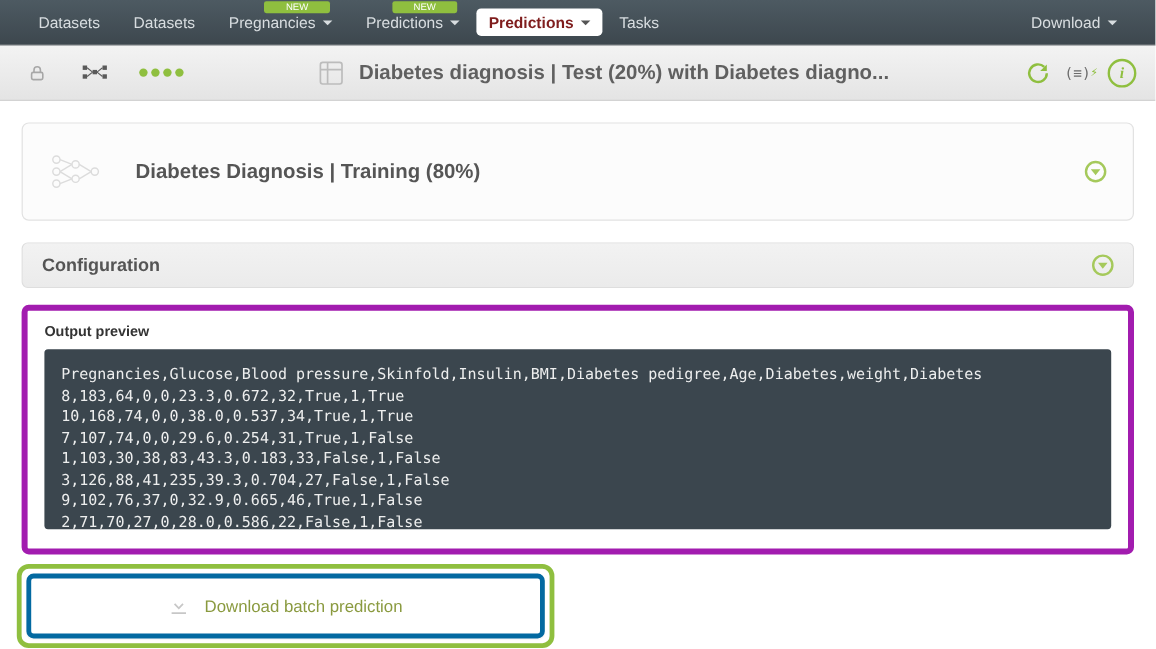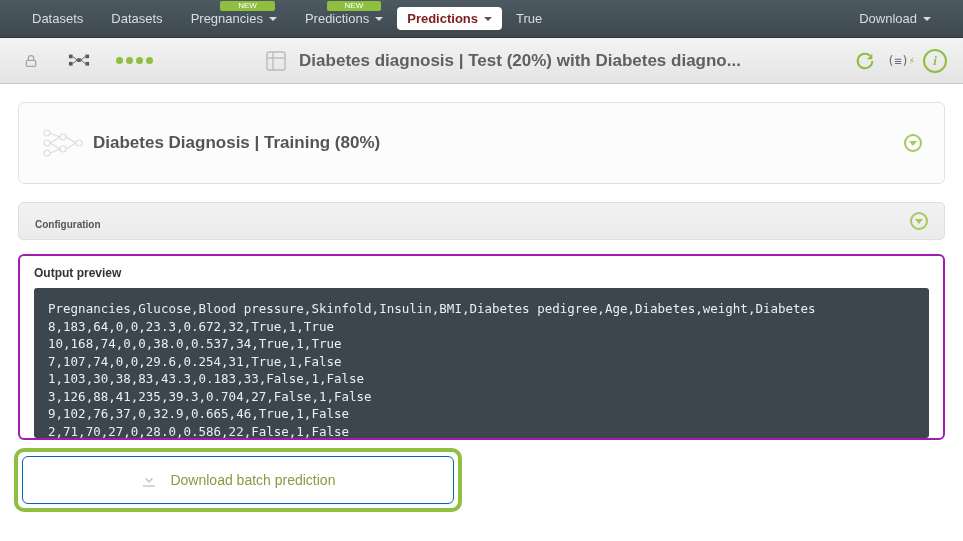--- a/index.html
+++ b/index.html
@@ -94,55 +94,55 @@
   }
   
   .content { padding: 18px; }
   .cards { display:flex; gap:18px; margin-bottom:18px; }
   .card {
     flex:1;
     background:#fcfcfc;
     border:1px solid #e2e2e2;
     border-radius:6px;
     padding:18px 22px;
-    display:flex; align-items:center; gap:8px;
+    display:flex; align-items:center; gap:28px;
     position:relative;
   }
   .card .card-icon { width:44px;height:44px;display:flex;align-items:center;justify-content:center;color:#d4d4d4; }
   .card .card-title { font-size:17px;font-weight:700;color:#555; flex:1; }
   .card .card-expand {
     width:18px;height:18px;border-radius:50%;border:2px solid #a5c95b;
     display:flex;align-items:center;justify-content:center;
   }
   .card .card-expand::after {
     content:""; width:0;height:0;
     border-left:4px solid transparent;border-right:4px solid transparent;
     border-top:5px solid #a5c95b;
   }
   
   .config-row {
     background:linear-gradient(#f2f2f2,#ebebeb);
     border:1px solid #dedede;
     border-radius:5px;
     padding:9px 16px;
-    display:flex;align-items:flex-end;justify-content:space-between;
-    font-size:10px;font-weight:700;color:#555;
+    display:flex;align-items:center;justify-content:space-between;
+    font-size:15px;font-weight:700;color:#555;
     margin-bottom:14px;
   }
   .config-row .caret-circle {
     width:18px;height:18px;border-radius:50%;border:2px solid #a5c95b;
     display:flex;align-items:center;justify-content:center;
   }
   .config-row .caret-circle::after {
     content:""; width:0;height:0;
     border-left:4px solid transparent;border-right:4px solid transparent;
     border-top:5px solid #a5c95b;
   }
   
-  .preview { border:2px solid #a21caf; border-radius:6px; padding:10px 14px 0; }
+  .preview { border:5px solid #a21caf; border-radius:6px; padding:10px 14px 16px; }
   .preview-label { font-size:12px; font-weight:700; color:#333; margin-bottom:8px; }
   .preview-body {
     background:#3b464e; color:#edeeee;
     font-family: ui-monospace, Menlo, Consolas, monospace;
     font-size:12.5px; line-height:1.4;
     padding:12px 14px;
     border-radius:3px;
     height:150px; overflow:hidden;
     white-space:pre;
     position:relative;
@@ -151,21 +151,21 @@
   
   .bottom { display:flex; gap:80px; margin-top:16px; padding:0 4px; align-items:center; }
   .btn-group-left { position:relative; flex:0 0 47%; }
   .highlight-ring {
     position:absolute; top:-8px; left:-8px; right:-8px; bottom:-8px;
     border:4px solid #8fbf3f; border-radius:10px; pointer-events:none;
   }
   .big-btn {
     width:100%;
     background:#fff;
-    border:1px solid #0369a1;
+    border:4px solid #0369a1;
     border-radius:6px;
     padding:14px 18px;
     display:flex;align-items:center;justify-content:center;gap:12px;
     font-size:14px;font-weight:400;color:#8a9a3f;
     cursor:pointer;
     box-shadow:0 1px 1px rgba(0,0,0,0.04);
   }
   .big-btn .bicon { color:#b7b7b7; display:flex; }
   .btn-group-right { flex:1; }
 </style>
@@ -188,21 +188,21 @@
     <div class="nav-item">
       <span>Predictions</span>
       <span class="caret"></span>
       <span class="new-badge">NEW</span>
     </div>
     <div class="nav-item active">
       <span>Predictions</span>
       <span class="caret dark"></span>
     </div>
     <div class="nav-item">
-      <span>True</span>
+      <span>Tasks</span>
     </div>
   </div>
   <div class="nav-right">
     <div class="nav-item">
       <span>Download</span>
       <span class="caret"></span>
     </div>
   </div>
 </div>
 

